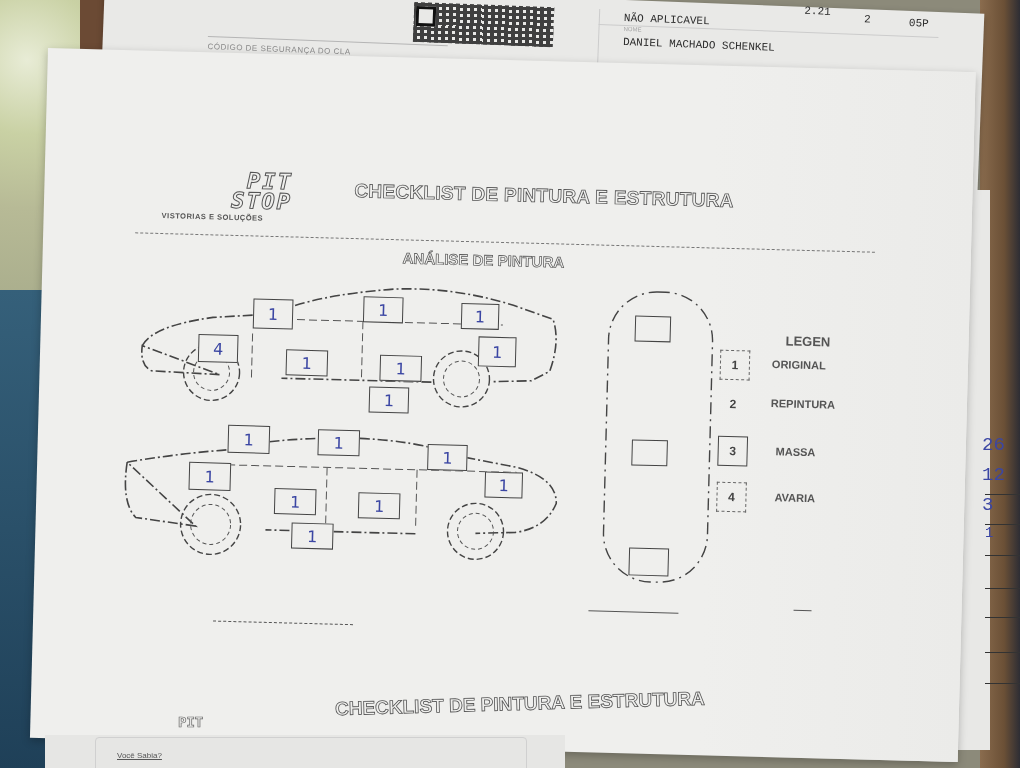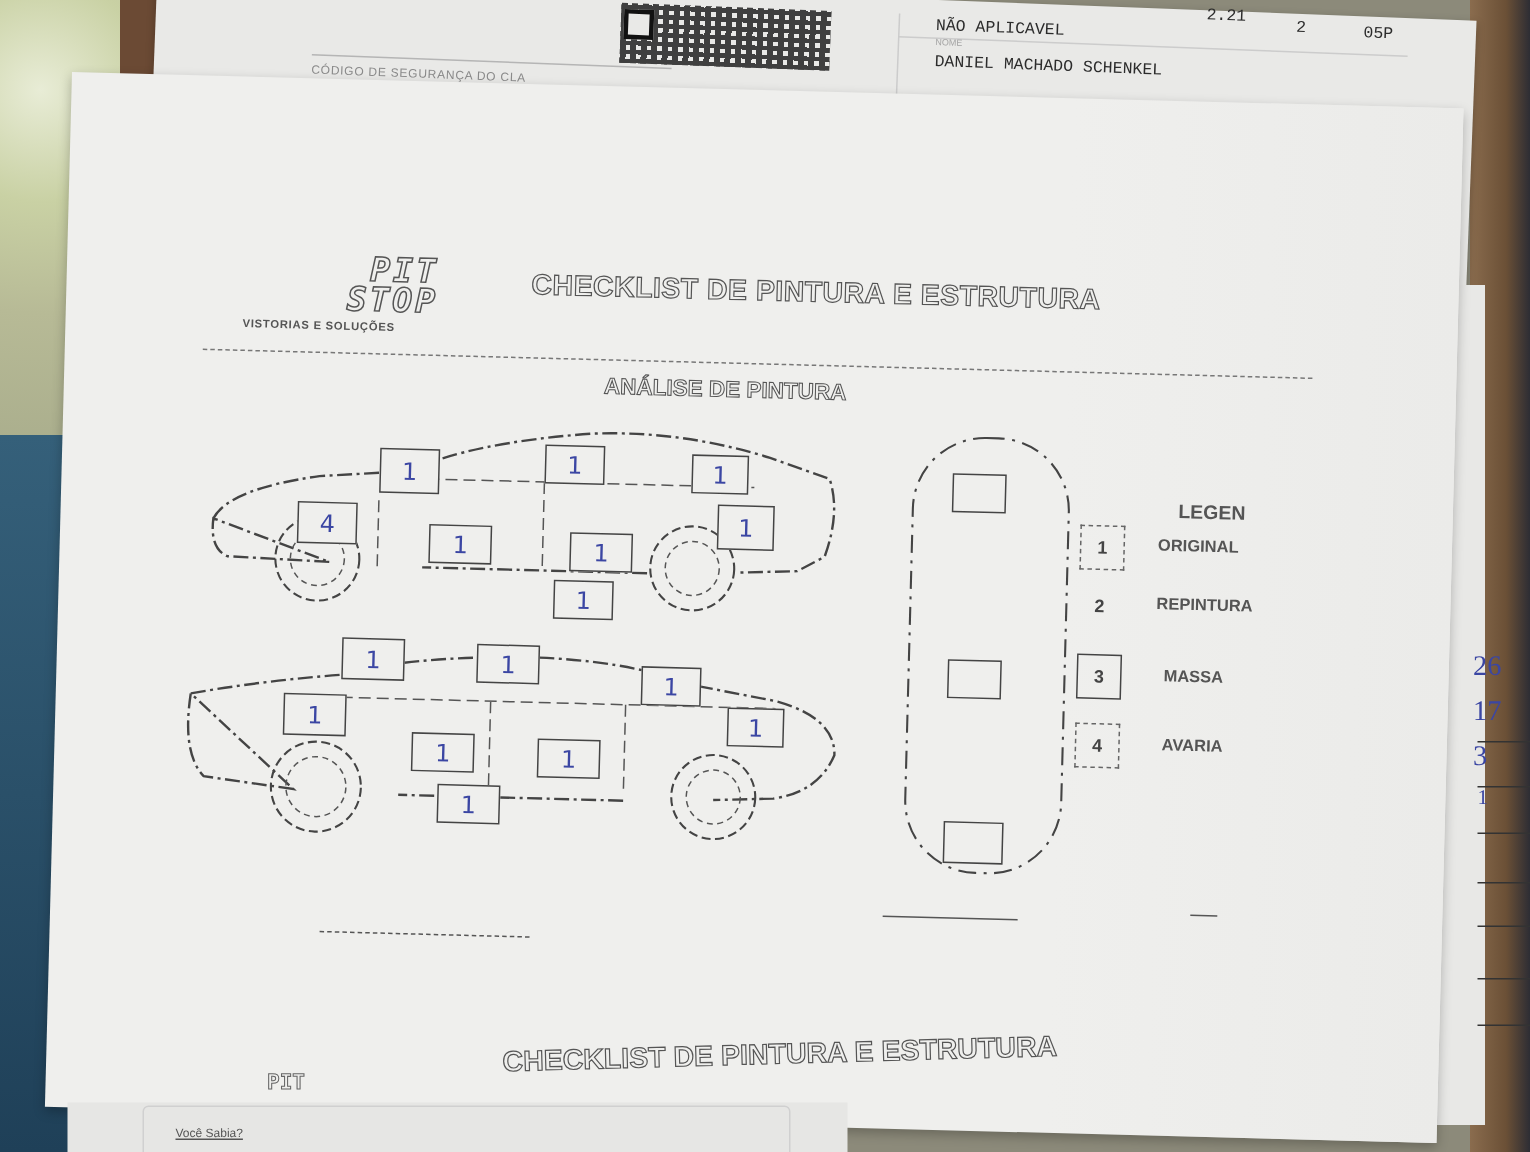--- a/index.html
+++ b/index.html
@@ -25,21 +25,21 @@
   .pot{position:absolute;left:700px;top:-2px;font-size:11px;}
   .eixos{position:absolute;left:760px;top:4px;font-size:11px;}
   .lot{position:absolute;left:805px;top:6px;font-size:11px;}
   .cpf-lbl{position:absolute;left:700px;top:88px;font-size:6px;color:#a5a5a5;}
   .yr{position:absolute;left:812px;top:150px;font-size:10px;}
   .doc-back .vline{position:absolute;left:495px;top:10px;height:70px;border-left:1px solid #ccc;}
   .doc-back .hline{position:absolute;left:495px;top:25px;width:340px;border-top:1px solid #ccc;}
 
   
   .doc-right{position:absolute;left:930px;top:190px;width:60px;height:560px;background:#e8e8e6;}
-  .hw{position:absolute;font-family:Liberation Serif, serif;color:#3b46a3;font-size:19px;}
+  .hw{position:absolute;font-family:Liberation Mono, monospace;color:#3b46a3;font-size:19px;}
   .rline{position:absolute;left:985px;width:35px;border-top:1.5px solid #333;}
 
   
   .sheet{position:absolute;left:48px;top:48px;width:928px;height:690px;background:#efefed;transform:rotate(1.5deg);transform-origin:0 0;box-shadow:0 3px 8px rgba(0,0,0,.25);}
   .sheet-shade{position:absolute;right:0;top:0;width:260px;height:100%;background:linear-gradient(90deg,rgba(255,255,255,0),rgba(235,235,233,1));}
   .logo{position:absolute;left:118px;top:118px;width:130px;}
   .logo-word{font-family:"DejaVu Sans Mono",monospace;font-weight:bold;font-size:22px;line-height:20px;color:#efefed;-webkit-text-stroke:1px #555;letter-spacing:2px;text-align:right;font-style:italic;}
   .logo-sub{font-size:7.5px;font-weight:bold;color:#555;letter-spacing:.5px;margin-top:2px;}
   .title{position:absolute;left:310px;top:124px;font-size:19px;font-weight:bold;color:#efefed;-webkit-text-stroke:0.8px #555;letter-spacing:.3px;white-space:nowrap;}
   .subtitle{position:absolute;left:360px;top:192px;font-size:15px;font-weight:bold;color:#efefed;-webkit-text-stroke:0.7px #555;white-space:nowrap;}
@@ -81,21 +81,21 @@
   <div class="nome mono">DANIEL MACHADO SCHENKEL</div>
   <div class="pot mono">2.21</div>
   <div class="eixos mono">2</div>
   <div class="lot mono">05P</div>
   <div class="cpf-lbl">CPF / CNPJ</div>
   <div class="yr mono">025</div>
 </div>
 
 <div class="doc-right"></div>
 <div class="hw" style="left:982px;top:434px;">26</div>
-<div class="hw" style="left:982px;top:464px;">17</div>
+<div class="hw" style="left:982px;top:464px;">12</div>
 <div class="hw" style="left:982px;top:494px;">3</div>
 <div class="hw" style="left:985px;top:525px;font-size:14px;">1</div>
 <div class="rline" style="top:494px;"></div>
 <div class="rline" style="top:524px;"></div>
 <div class="rline" style="top:555px;"></div>
 <div class="rline" style="top:588px;"></div>
 <div class="rline" style="top:617px;"></div>
 <div class="rline" style="top:652px;"></div>
 <div class="rline" style="top:683px;"></div>
 

